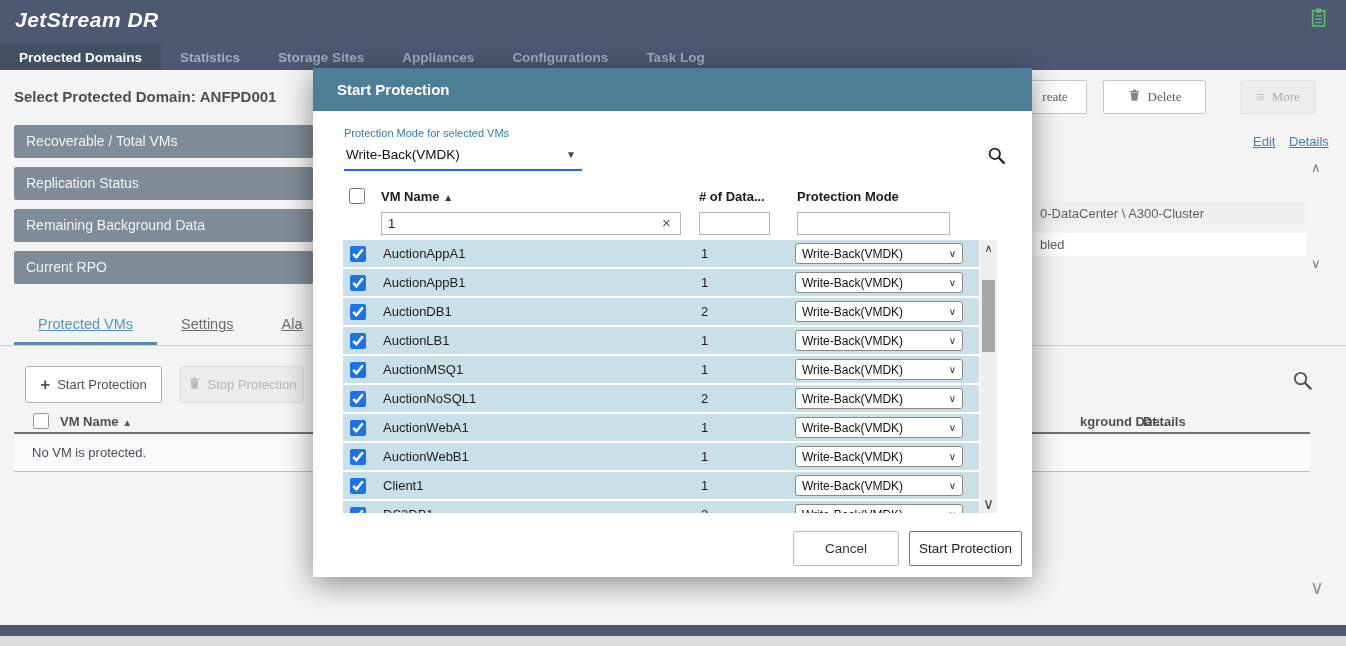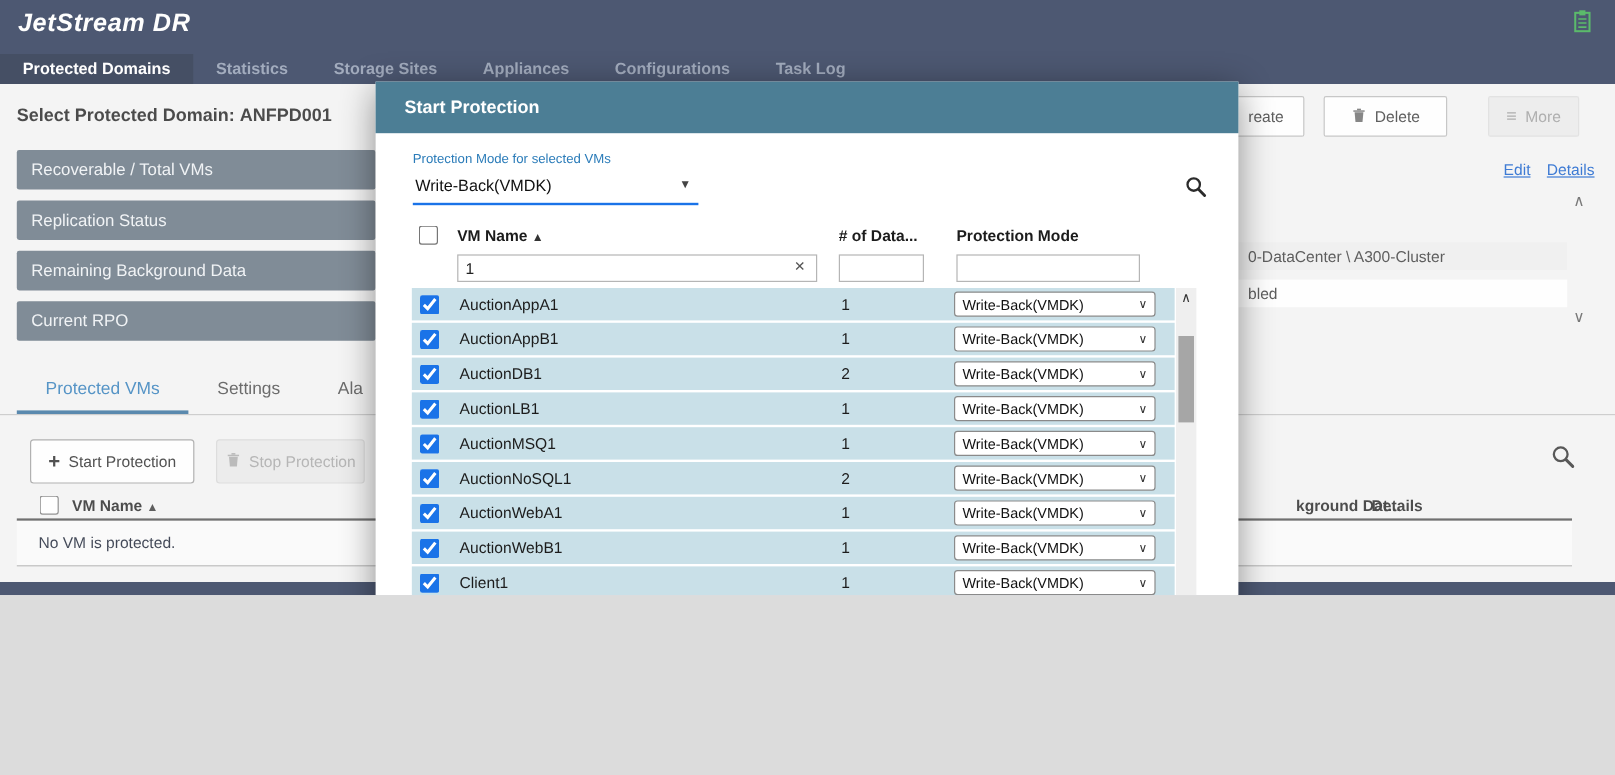--- a/index.html
+++ b/index.html
@@ -1,35 +1,35 @@
 <!DOCTYPE html>
 <html><head>
 <meta charset="utf-8">
 <style>
   * { box-sizing: border-box; }
   body { margin: 0; background: #dcdcdc; }
   .screen {
-    position: relative; width: 1346px; height: 496px; overflow: hidden;
+    position: relative; width: 1346px; height: 636px; overflow: hidden;
     background: #f3f3f3; font-family: "Liberation Sans", sans-serif;
   }
 
   
   .topbar { position: absolute; left: 0; top: 0; width: 100%; height: 70px; background: #1d2b4c; }
   .logo { position: absolute; left: 15px; top: 8px; color: #fff; font-size: 21px; font-weight: bold; font-style: italic; letter-spacing: .5px; }
   .nav { position: absolute; left: 0; bottom: 0; display: flex; height: 25px; }
   .nav-item { padding: 0 19px; line-height: 25px; font-size: 13.5px; font-weight: bold; color: #8a96ad; cursor: pointer; white-space: nowrap; }
   .nav-item.active { background: #131f3a; color: #fff; }
   .report-icon { position: absolute; right: 18px; top: 7px; cursor: pointer; }
 
   
   .select-domain { position: absolute; left: 14px; top: 88px; font-size: 15px; font-weight: bold; color: #1a1a1a; }
   .select-domain .domain { margin-left: 4px; }
   .btn { position: absolute; height: 34px; background: #fff; border: 1px solid #b9b9b9; border-radius: 2px;
          font-size: 13px; color: #333; display: flex; align-items: center; justify-content: center; gap: 7px;
-         font-family: Liberation Sans, sans-serif; cursor: pointer; }
+         font-family: Liberation Serif, serif; cursor: pointer; }
   .create-btn { left: 1023px; top: 80px; width: 64px; }
   .delete-btn { left: 1103px; top: 80px; width: 103px; }
   .more-btn { left: 1240px; top: 80px; width: 76px; background: #e9e9e9; color: #9a9a9a; border-color: #dcdcdc; }
   .more-glyph { font-size: 15px; }
   .links { position: absolute; left: 1243px; top: 134px; font-size: 13px; }
   .links a { color: #0a58ca; text-decoration: underline; margin-left: 10px; cursor: pointer; }
 
   
   .summary-row { position: absolute; left: 14px; width: 299px; height: 33px; background: #5e6d7b; color: #eef1f4;
                  font-size: 14px; line-height: 33px; padding-left: 12px; border-radius: 2px; }
@@ -40,21 +40,21 @@
                 line-height: 23px; padding-left: 8px; }
   .d0 { top: 156px; background: #ededed; } .d1 { top: 179px; background: #fff; }
   .d2 { top: 202px; background: #ededed; } .d3 { top: 233px; background: #fff; }
   .scroll-chev { position: absolute; color: #555; font-size: 13px; cursor: pointer; }
   .chev-up-right { left: 1311px; top: 160px; }
   .chev-down-right { left: 1311px; top: 256px; }
   .big-chev { position: absolute; left: 1310px; top: 576px; font-size: 19px; color: #777; cursor: pointer; }
 
   
   .tabs { position: absolute; left: 14px; top: 310px; display: flex; }
-  .tab { font-size: 14.5px; color: #444; padding: 6px 24px 10px; cursor: pointer; }
+  .tab { font-size: 14.5px; color: #444; padding: 6px 24px 10px; cursor: pointer; text-decoration: underline; }
   .tab.active { color: #2878b8; border-bottom: 3px solid #2d6a99; }
   .tabs-rule { position: absolute; left: 0; top: 345px; width: 1346px; height: 1px; background: #c2c2c2; }
 
   
   .btn2 { position: absolute; height: 37px; background: #fff; border: 1px solid #9d9d9d; border-radius: 3px;
           font-size: 13px; color: #222; display: flex; align-items: center; justify-content: center; gap: 7px;
           font-family: inherit; cursor: pointer; }
   .start-btn { left: 25px; top: 366px; width: 137px; }
   .start-btn .plus { font-size: 17px; font-weight: bold; }
   .stop-btn { left: 180px; top: 366px; width: 124px; background: #e8e8e8; color: #a3a3a3; border-color: #d5d5d5; cursor: default; }

